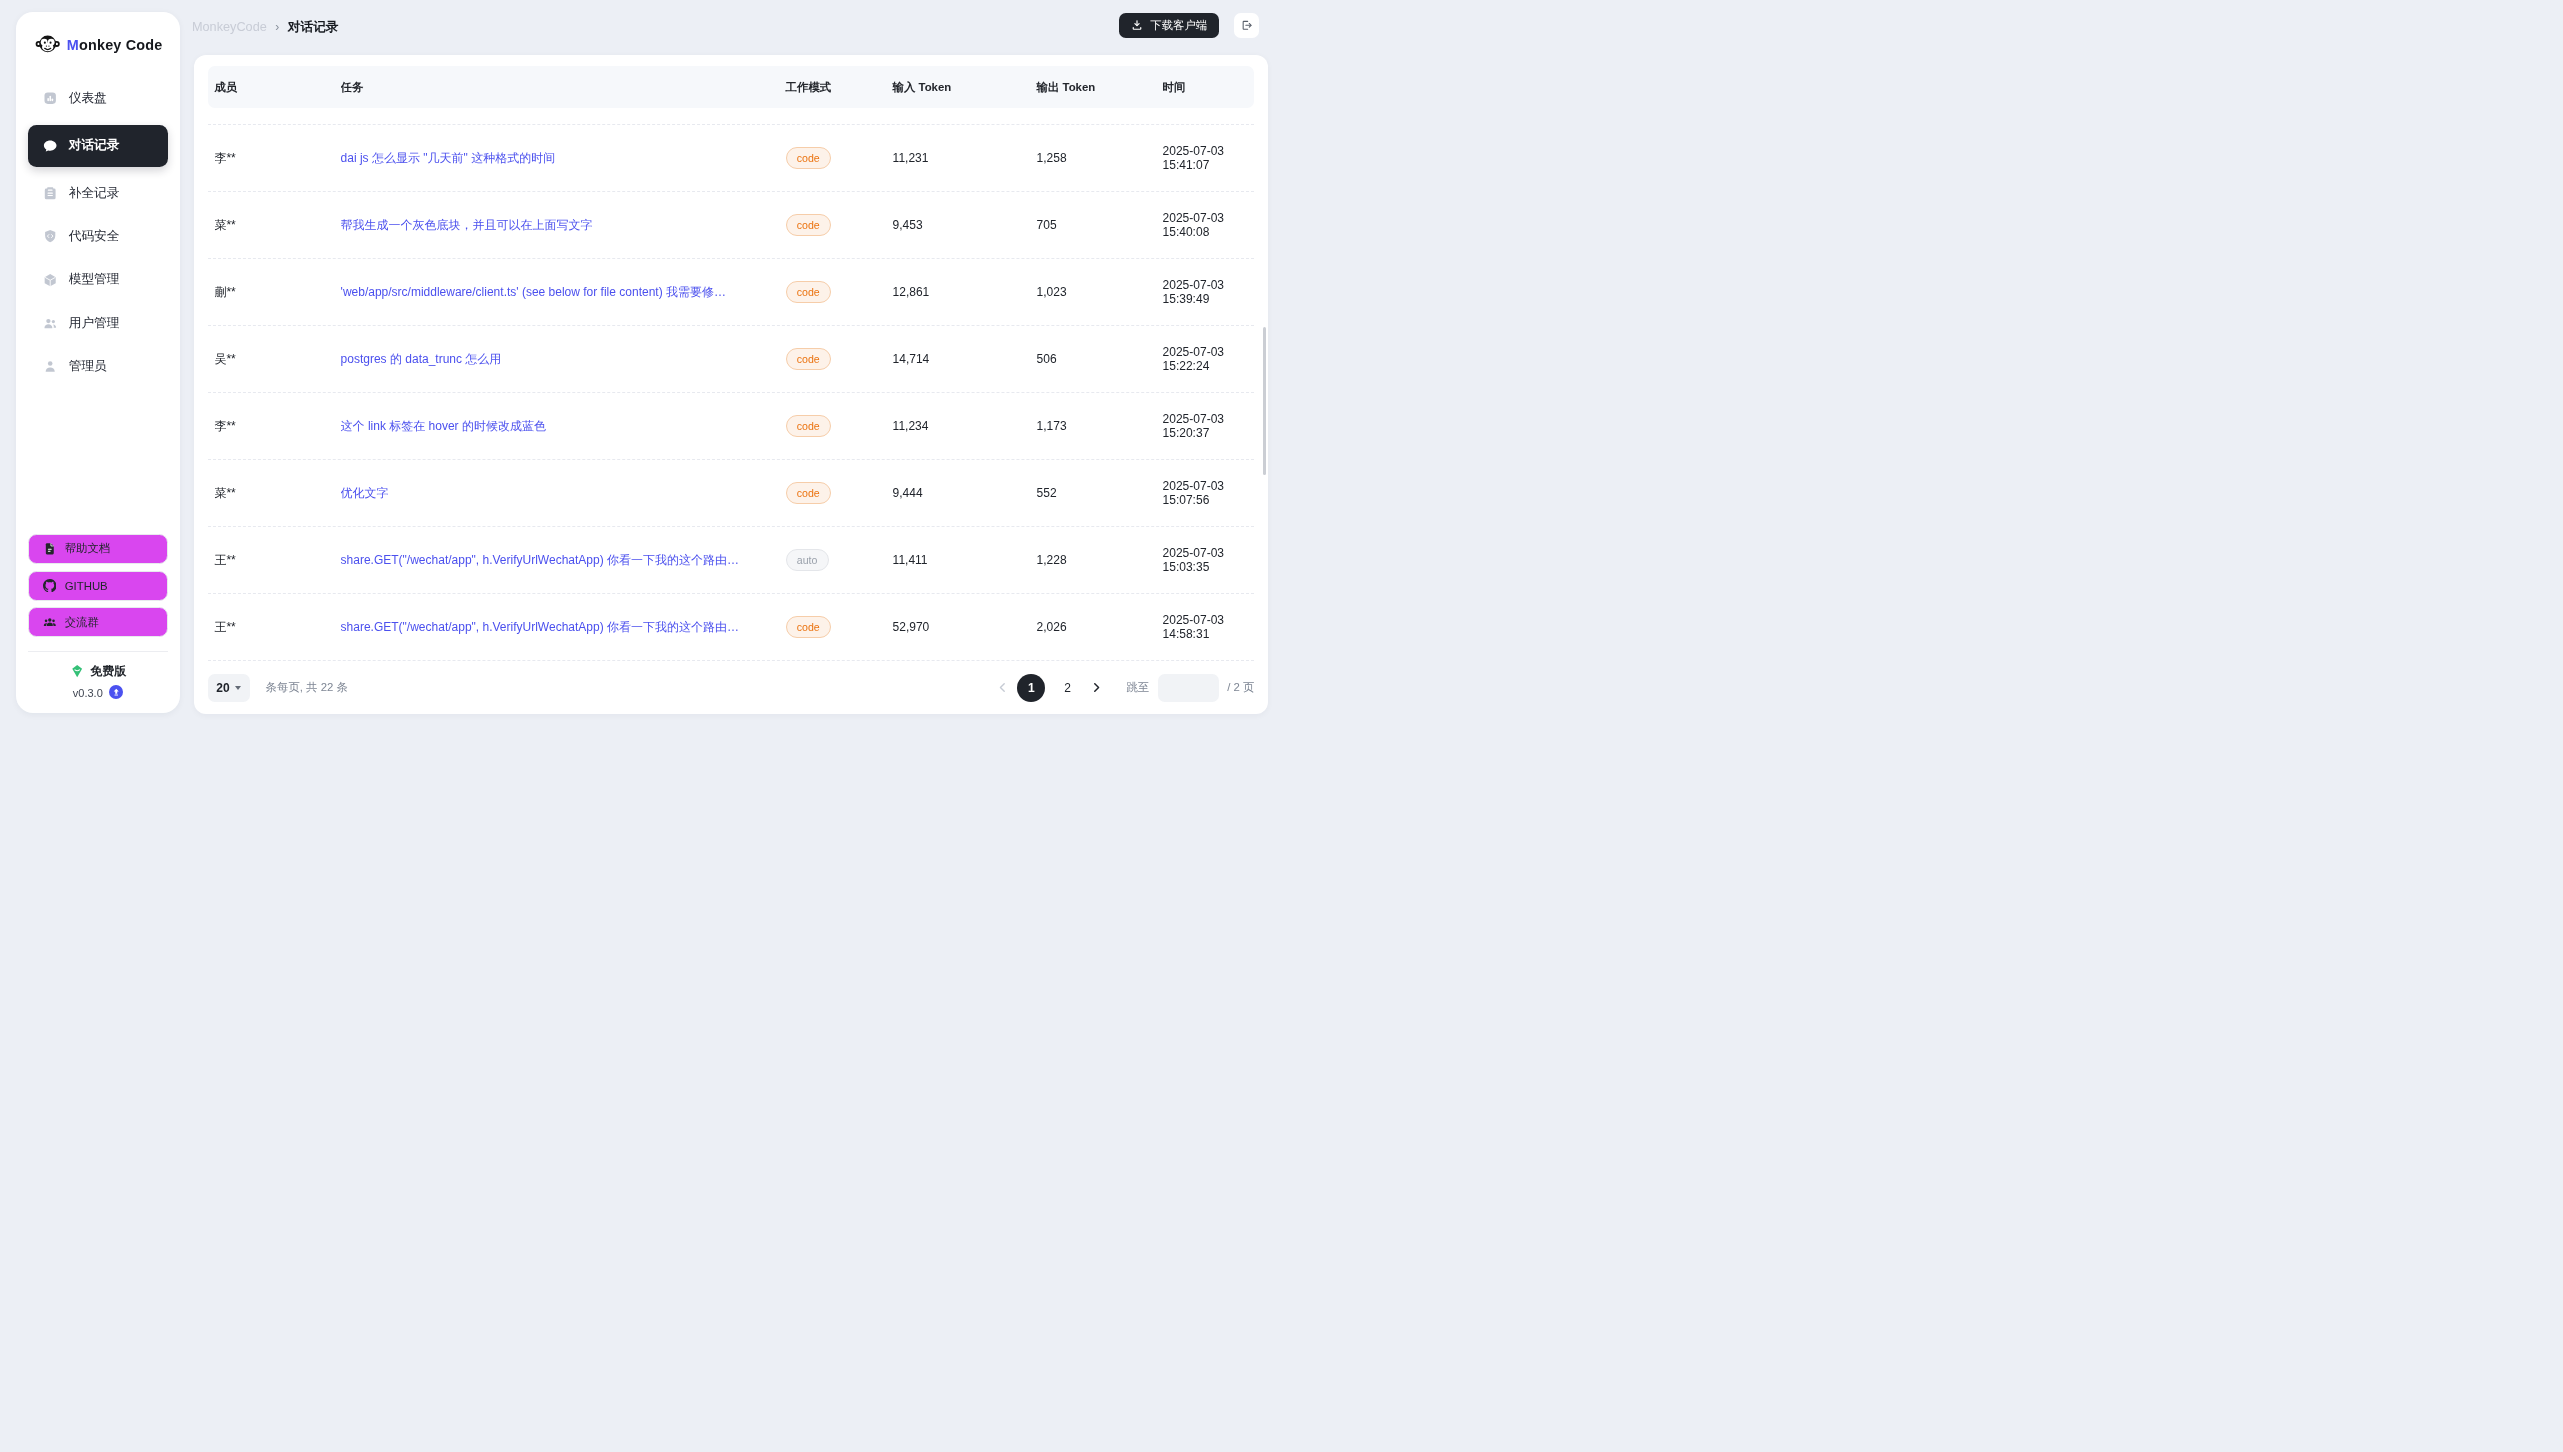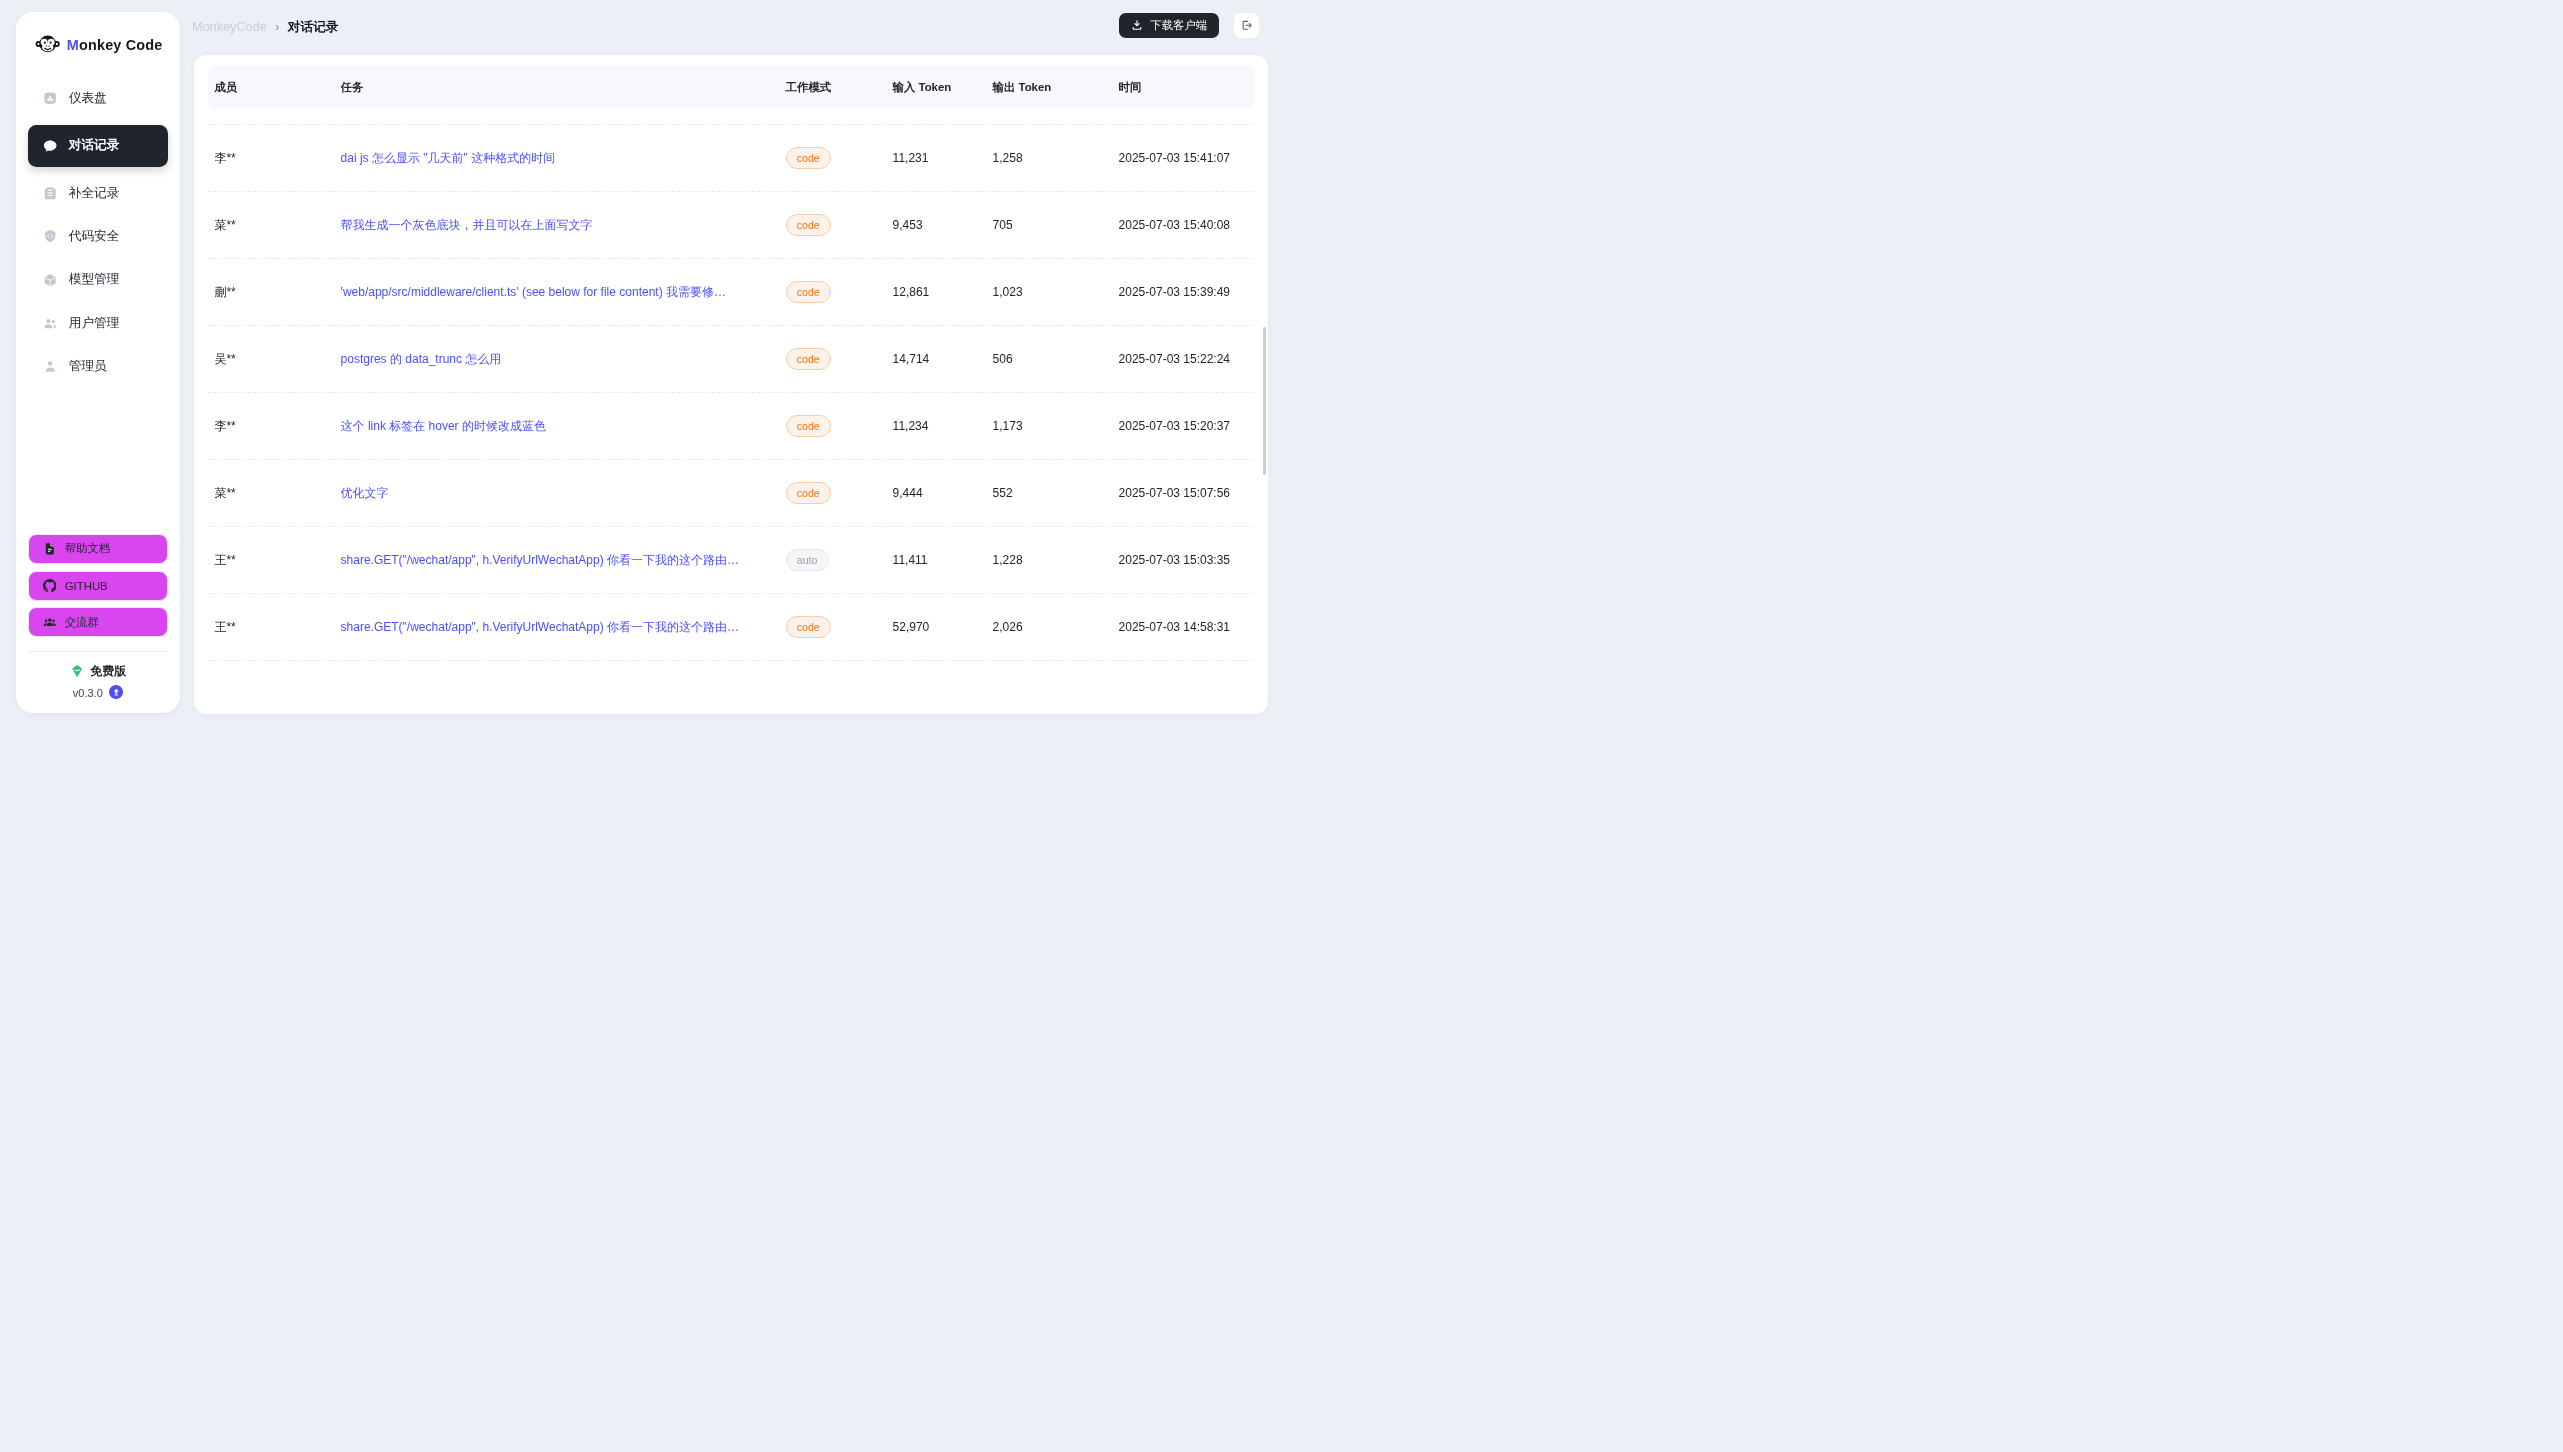--- a/index.html
+++ b/index.html
@@ -70,21 +70,21 @@
   .thead { position:absolute; left:13.6px; right:13.6px; top:11px; height:42px;
     background:#F6F8FB; border-radius:6.8px; display:flex; align-items:center;
     font-size:11.4px; font-weight:600; color:#23262C; }
   .rows { position:absolute; left:13.6px; right:13.6px; top:69px; height:537px;
     display:flex; flex-direction:column; border-top:0.8px dashed #E7E9EF; }
   .trow { flex:1; display:flex; align-items:center; border-bottom:0.8px dashed #E7E9EF;
     font-size:12px; }
   .c-member { width:133px; padding-left:6.8px; }
   .c-task   { width:445px; padding-right:20.3px; overflow:hidden; white-space:nowrap; text-overflow:ellipsis; }
   .c-mode   { width:107px; }
-  .c-in     { width:100px; }
+  .c-in     { width:144px; }
   .c-out    { width:126px; }
   .c-time   { flex:1; }
   .task-link { color:#4B50EE; cursor:pointer; text-decoration:none; }
   .badge { display:inline-block; padding:3.4px 10.2px; border-radius:847px; font-size:10.6px; line-height:1.2; }
   .badge-code { color:#EB7412; background:#FDF2E9; border:0.8px solid #F6CDA9; }
   .badge-auto { color:#9BA2AC; background:#F5F6F8; border:0.8px solid #E4E6EA; }
   .scroll-thumb { position:absolute; right:1.7px; top:272px; width:3.4px; height:148px;
     background:#CBCED4; border-radius:1.7px; cursor:grab; }
   
   .pager { position:absolute; left:13.6px; right:13.6px; bottom:0; height:53px;
@@ -335,16 +335,41 @@
     <div class="trow">
       <div class="c-member">王**</div>
       <div class="c-task"><a class="task-link">share.GET("/wechat/app", h.VerifyUrlWechatApp) 你看一下我的这个路由…</a></div>
       <div class="c-mode"><span class="badge badge-code">code</span></div>
       <div class="c-in">52,970</div>
       <div class="c-out">2,026</div>
       <div class="c-time">2025-07-03 14:58:31</div>
     </div>
   </div>
 
+  <div class="pager">
+    <div class="size-select">
+      <span>20</span>
+      <span class="caret"></span>
+    </div>
+    <span class="size-label">条每页, 共 22 条</span>
+
+    <div class="pager-right">
+      <span class="pg-arrow pg-prev">
+        <svg viewBox="0 0 16 16" fill="none" stroke="currentColor" stroke-width="2" stroke-linecap="round" stroke-linejoin="round">
+            <path d="M10.5 2.5L5 8l5.5 5.5"></path>
+          </svg>
+      </span>
+      <span class="pg-num active">1</span>
+      <span class="pg-num">2</span>
+      <span class="pg-arrow pg-next">
+        <svg viewBox="0 0 16 16" fill="none" stroke="currentColor" stroke-width="2.2" stroke-linecap="round" stroke-linejoin="round">
+            <path d="M5.5 2.5L11 8l-5.5 5.5"></path>
+          </svg>
+      </span>
+      <span class="jump-label">跳至</span>
+      <input class="jump-input" type="text" style="">
+      <span class="total-label">/ 2 页</span>
+    </div>
+  </div>
 
   <div class="scroll-thumb"></div>
 </section>
 
 
 </body></html>

